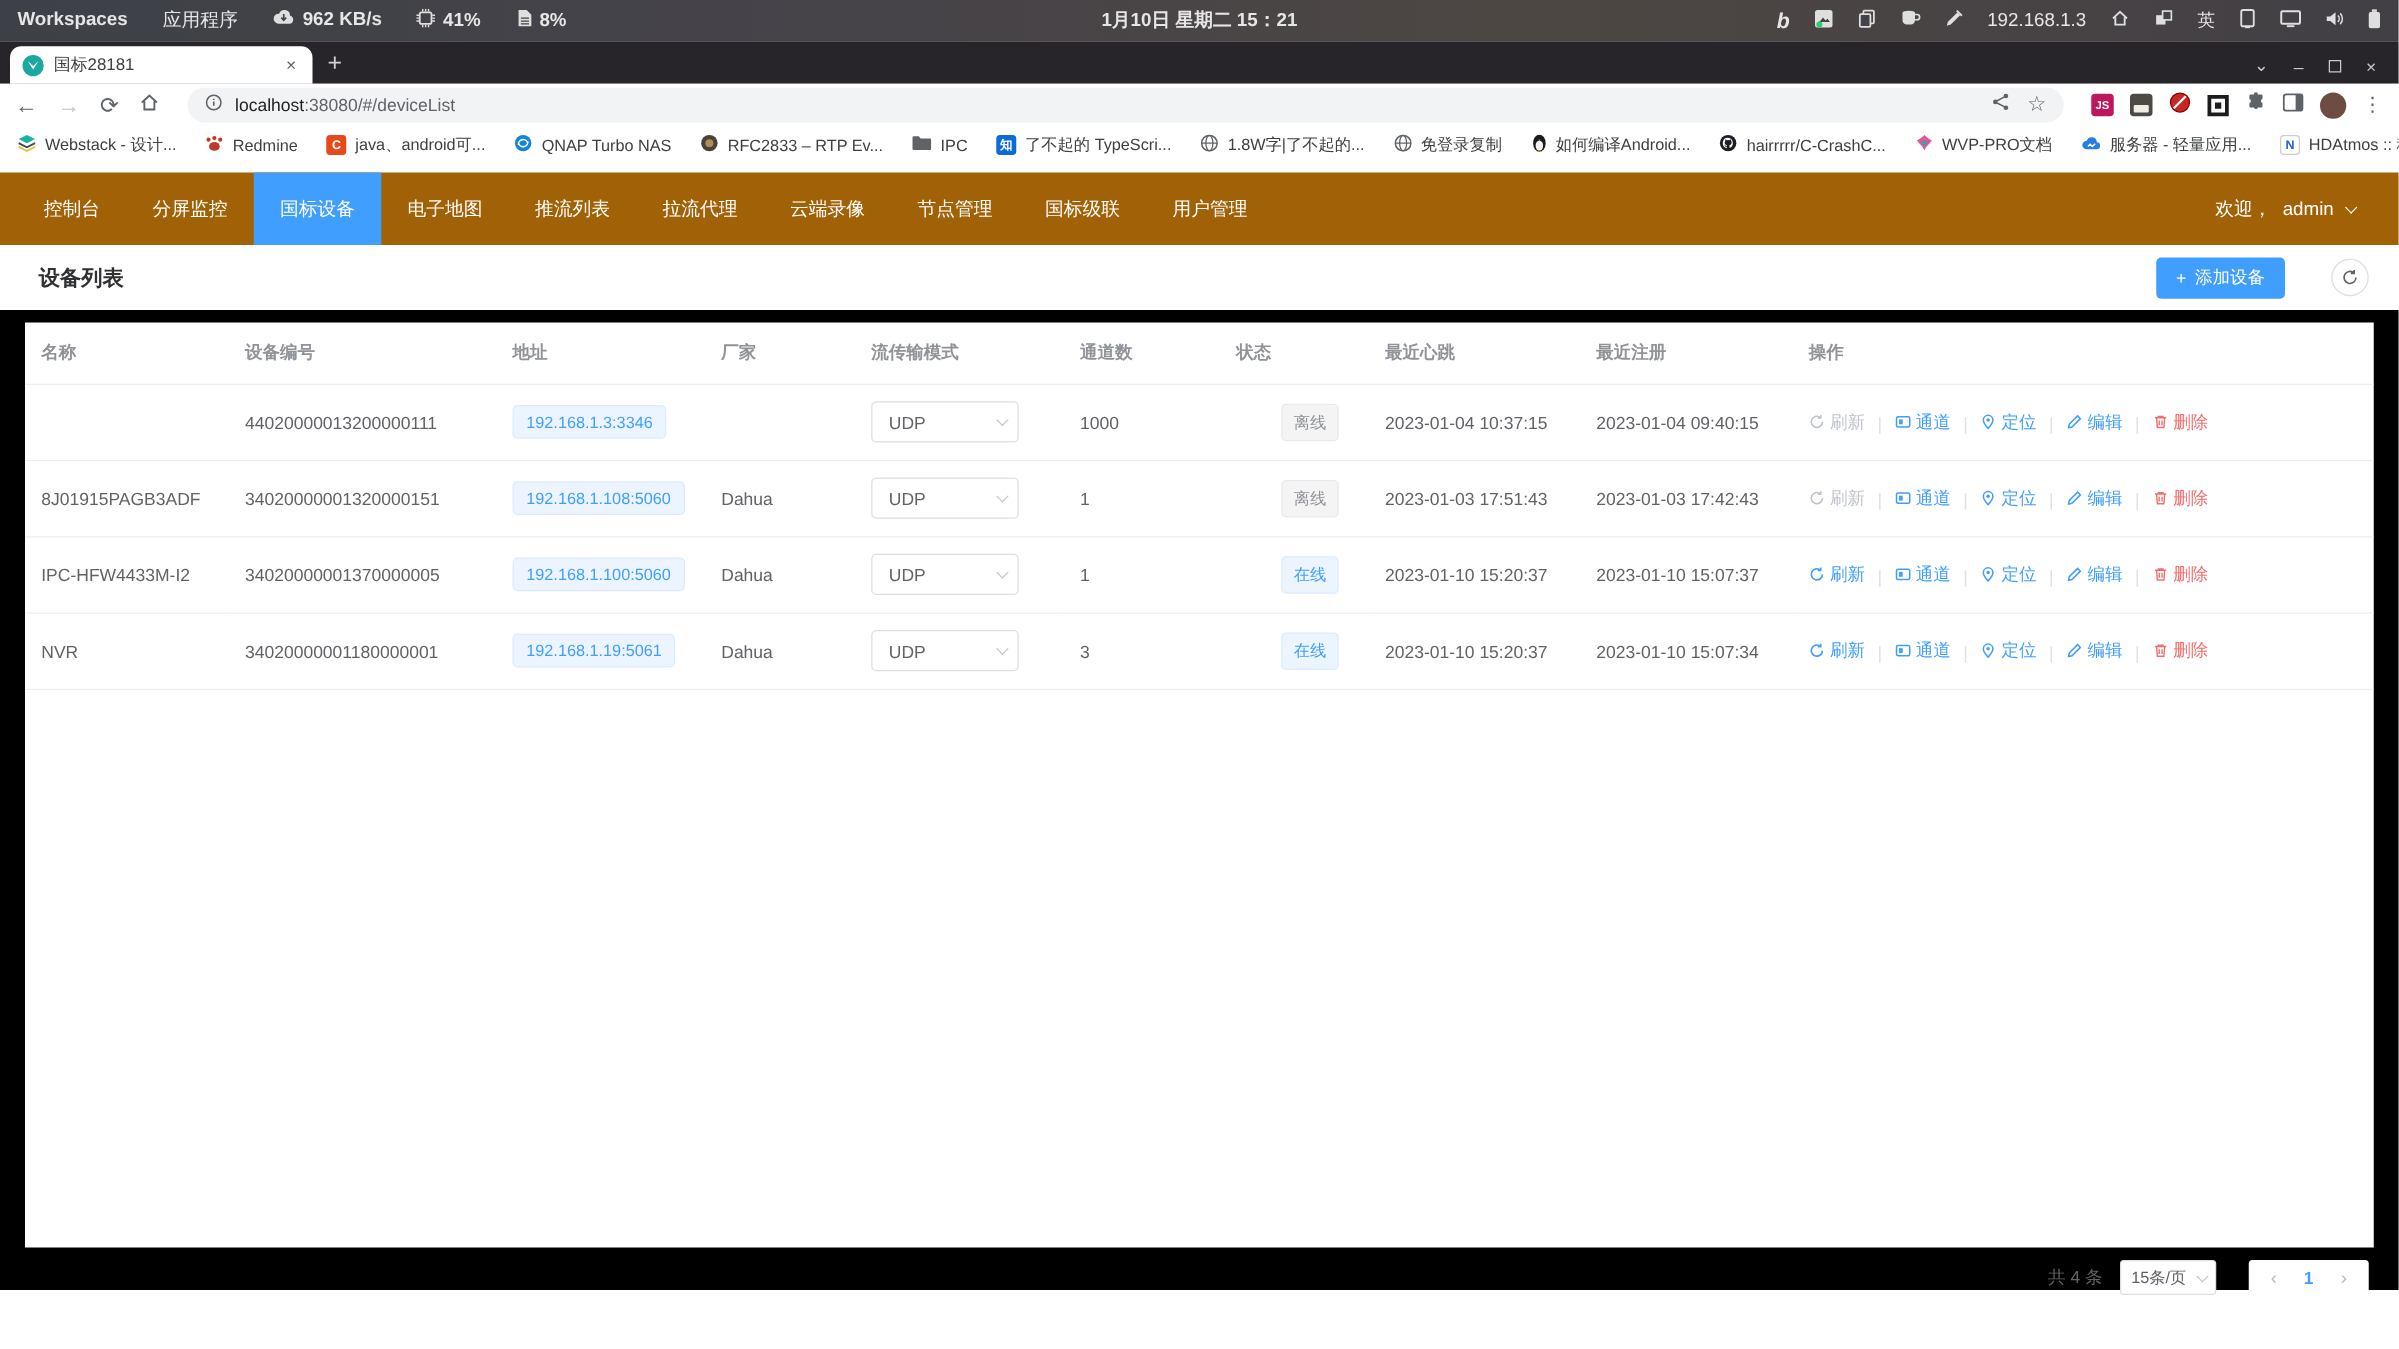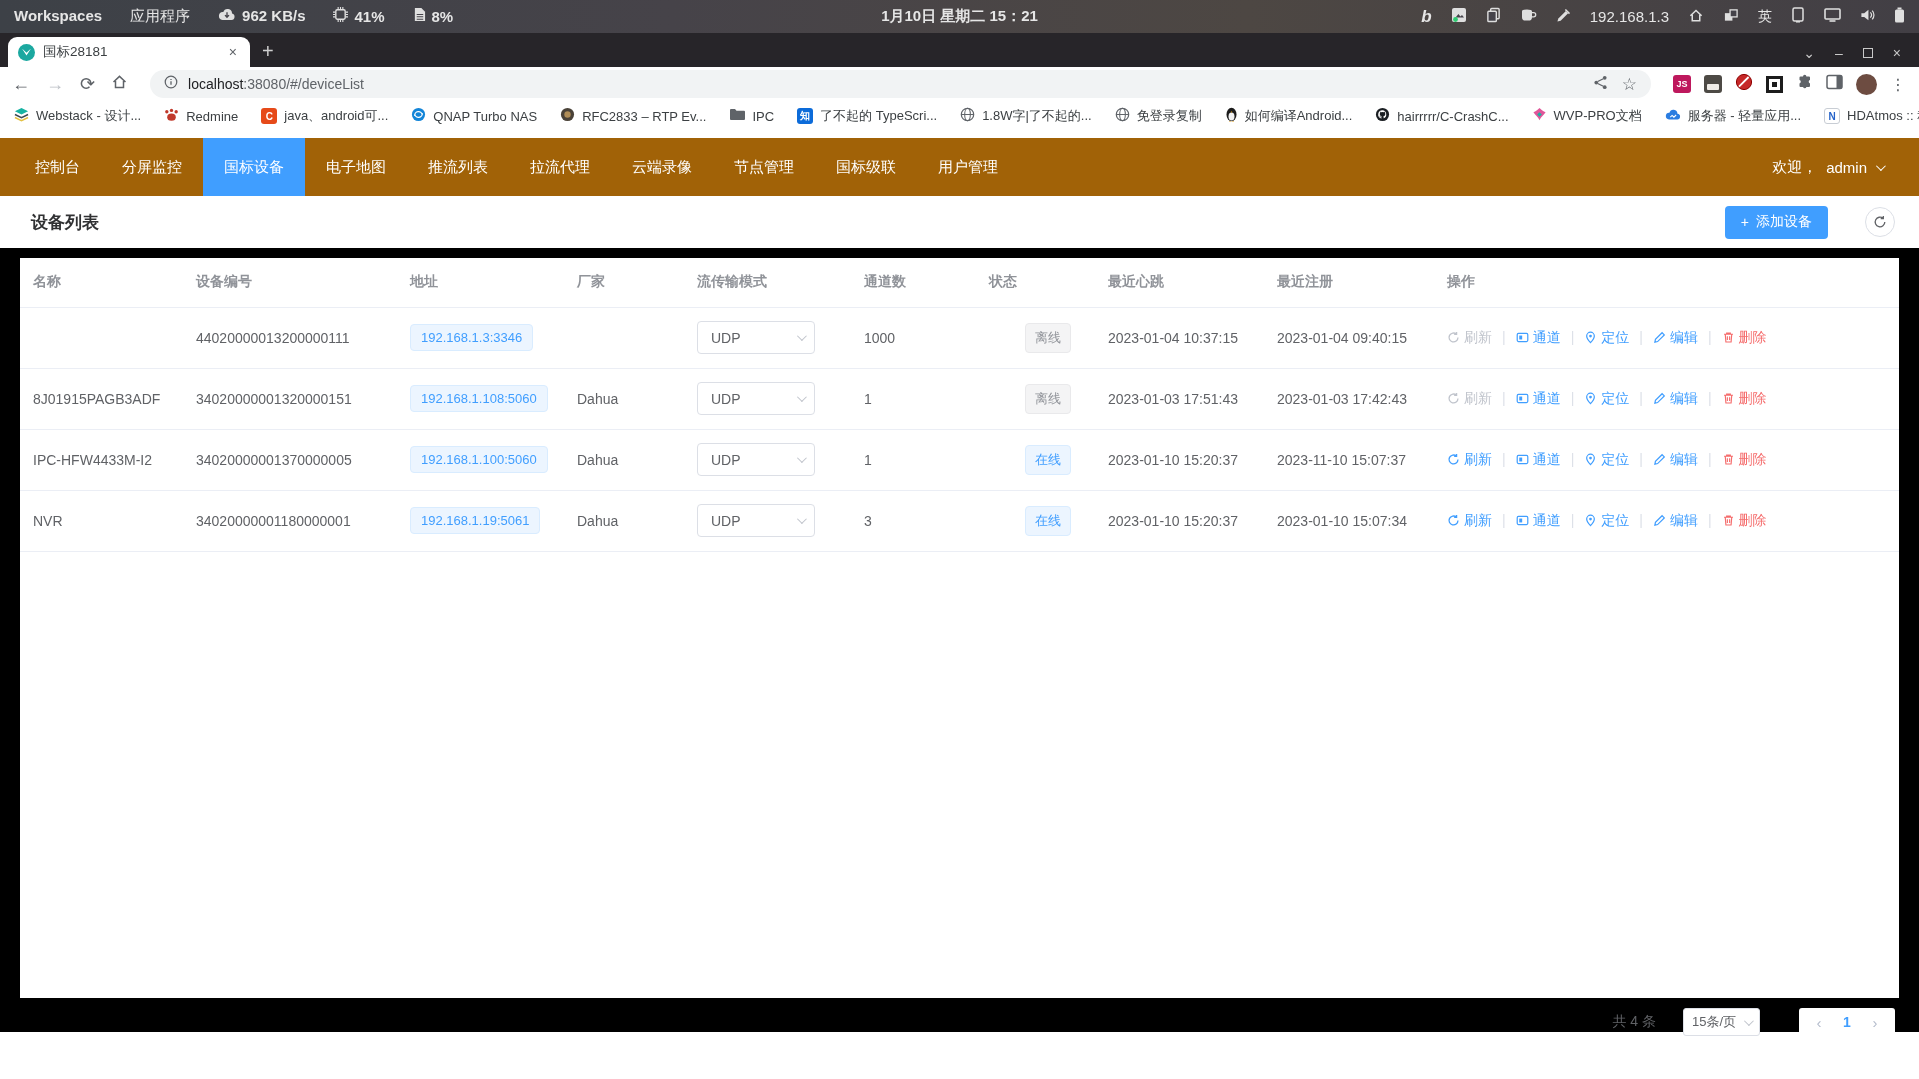--- a/index.html
+++ b/index.html
@@ -88,29 +88,29 @@
   .addr-tag { display:inline-block; padding:5px 10px; background:#ecf5ff; border:1px solid #d9ecff;
     border-radius:4px; color:#409eff; font-size:13px; }
   .tag { display:inline-block; padding:5px 9px; border-radius:4px; font-size:13px;margin-left:36px; }
   .tag-info { background:#f4f4f5; border:1px solid #e9e9eb; color:#909399; }
   .tag-primary { background:#ecf5ff; border:1px solid #d9ecff; color:#409eff; }
   .select { width:118px; height:33px; border:1px solid #dcdfe6; border-radius:4px; background:#fff;
     display:flex; align-items:center; padding:0 10px 0 13px; color:#606266; cursor:pointer; }
   .select .val { flex:1; }
   .scaret { width:7px; height:7px; border-right:1.4px solid #c0c4cc; border-bottom:1.4px solid #c0c4cc;
     transform:rotate(45deg) translateY(-2px); }
-  .acts { display:flex; align-items:flex-start; white-space:nowrap; }
+  .acts { display:flex; align-items:flex-end; white-space:nowrap; }
   .alink { display:inline-flex; align-items:center; gap:4px; color:#409eff; cursor:pointer; }
   .alink.red { color:#f56c6c; }
   .alink.dis { color:#c0c4cc; cursor:not-allowed; }
   .sep { color:#dde1e8; margin:0 10px; }
 
   
   .listfoot { height:48px; display:flex; align-items:center; justify-content:flex-end;
-    padding-right:24px; gap:27px; color:#606266; font-size:14px; }
+    padding-right:24px; gap:14px; color:#606266; font-size:14px; }
   .sizesel { width:77px; height:28px; background:#fff; border:1px solid #dcdfe6; border-radius:3px;
     display:flex; align-items:center; justify-content:center; gap:8px; font-size:13px; cursor:pointer; }
   .pager { margin-left:12px; height:28px; background:#fff; border-radius:3px; display:flex;
     align-items:center; padding:0 6px; }
   .pager .pg { min-width:28px; text-align:center; color:#b4bccc; font-size:15px; cursor:pointer; }
   .pager .cur { color:#409eff; font-weight:700; font-size:14px; }
   .bottomwhite { height:47px; background:#fff; }
 
   .icon14 svg, .icon16 svg, .icon18 svg { display:inline-block; }
 </style>
@@ -596,21 +596,21 @@
           <td>Dahua</td>
           <td>
               <span class="select">
                 <span class="val">UDP</span>
                 <span class="scaret"></span>
               </span>
             </td>
           <td>1</td>
           <td><span class="tag tag-primary">在线</span></td>
           <td>2023-01-10 15:20:37</td>
-          <td>2023-11-10 15:07:37</td>
+          <td>2023-01-10 15:07:37</td>
           <td>
               <span class="acts">
             <span class="alink">
                   <svg width="13" height="13" viewBox="0 0 16 16">
                     <path d="M13.5 8A5.5 5.5 0 1 1 11.6 3.8M11.8 1.2v3h-3" fill="none" stroke="currentColor" stroke-width="1.6"></path>
                   </svg>
                   <span>刷新</span>
                 </span>
             <span class="sep">|</span>
             <span class="alink">

